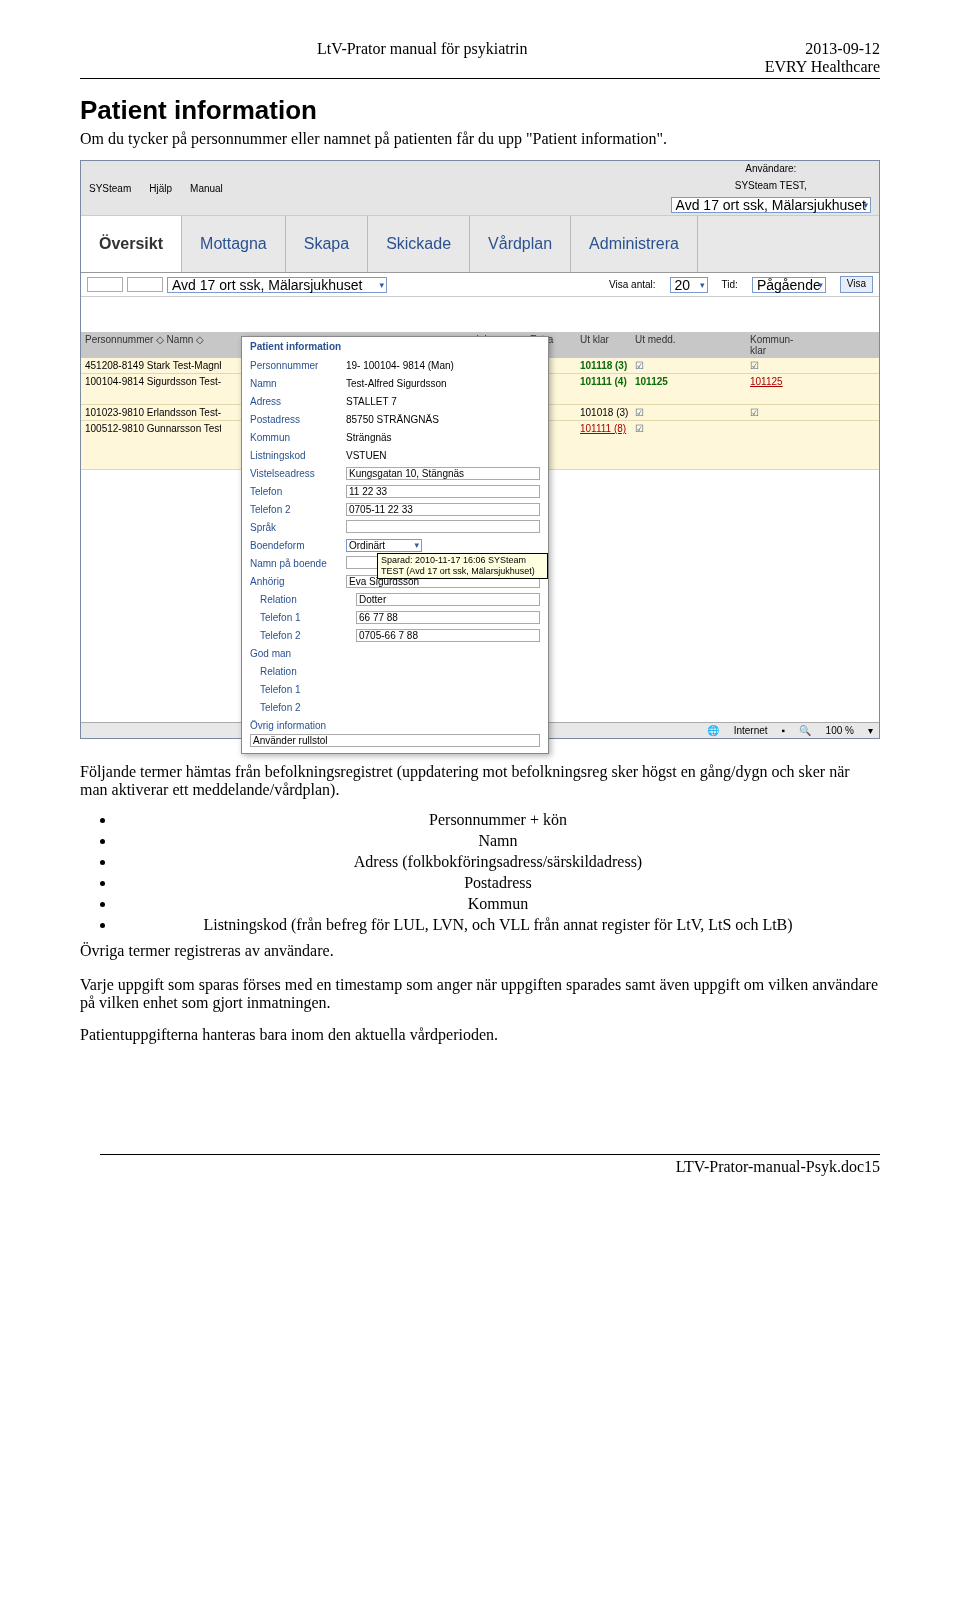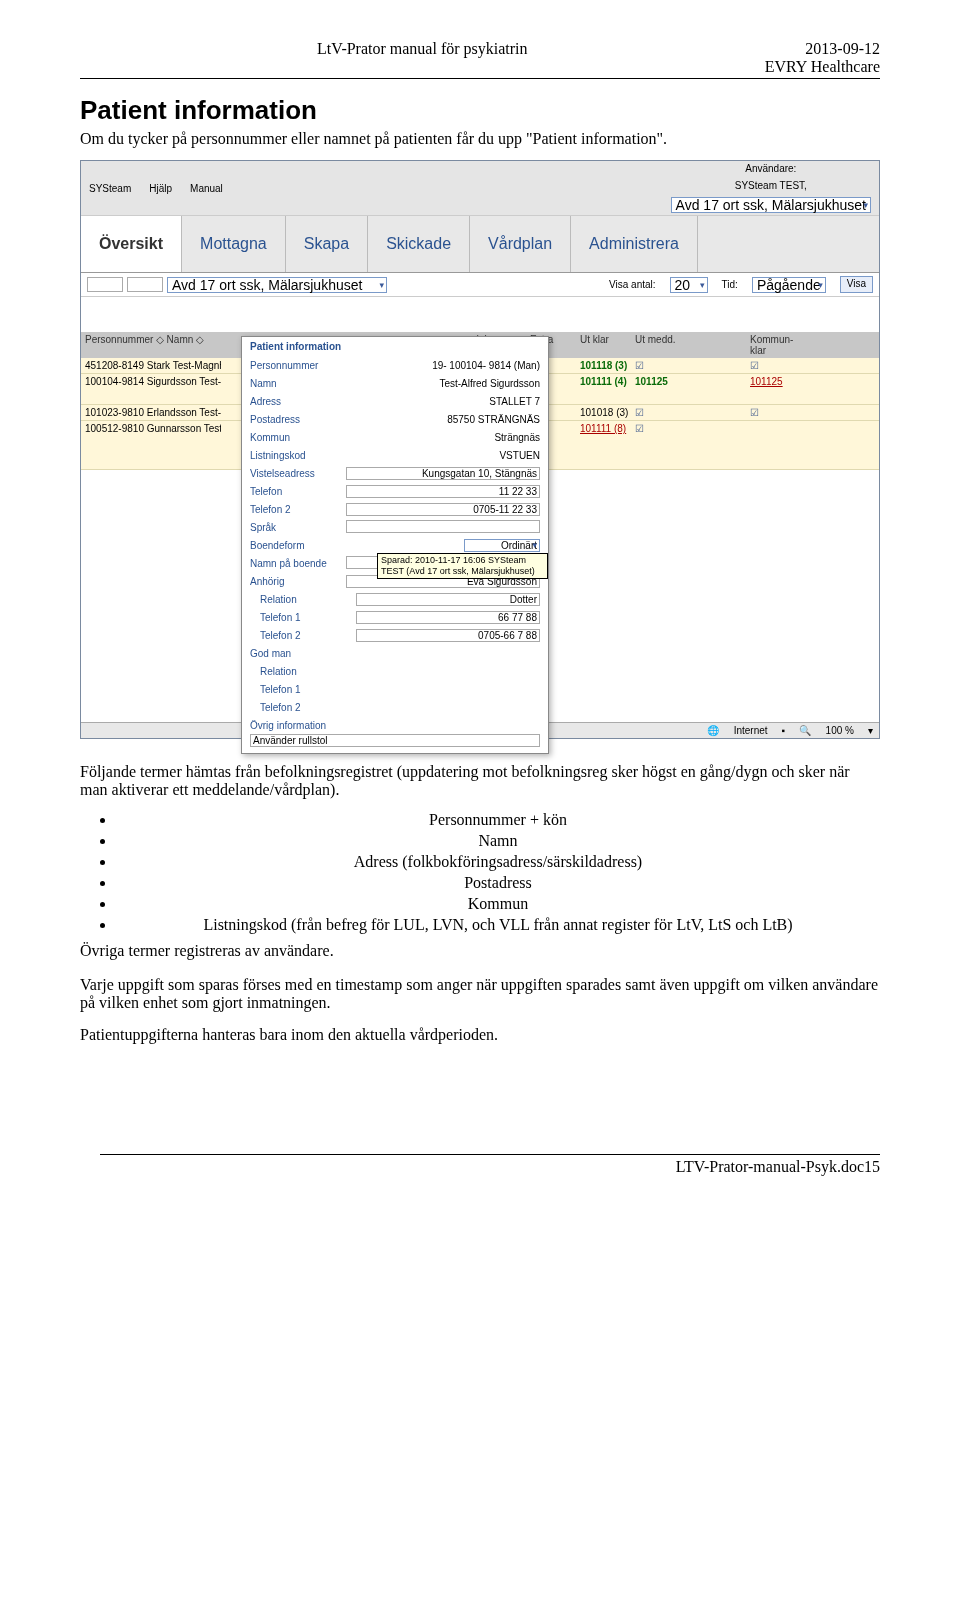--- a/index.html
+++ b/index.html
@@ -127,21 +127,21 @@
     width: 290px;
     background: #fff;
     border: 1px solid #888;
     box-shadow: 2px 2px 6px rgba(0,0,0,0.3);
     padding: 4px 8px 6px 8px;
     font-size: 10px;
   }
   .popup-title { font-weight: bold; color: #2a5290; margin-bottom: 4px; }
   .popup-row { display: flex; margin-bottom: 0px; align-items: center; min-height: 18px; gap: 6px;}
   .popup-label { width: 90px; color: #2a5290;}
-  .popup-val { flex: 1; text-align: right; }
+  .popup-val { flex: 1; }
   .popup-input {
     border: 1px solid #aaa;
     padding: 0 2px;
     font-size: 10px;
     min-height: 13px;
     background: #fff;
     display: inline-block;
     width: 100%;
     box-sizing: border-box;
   }

